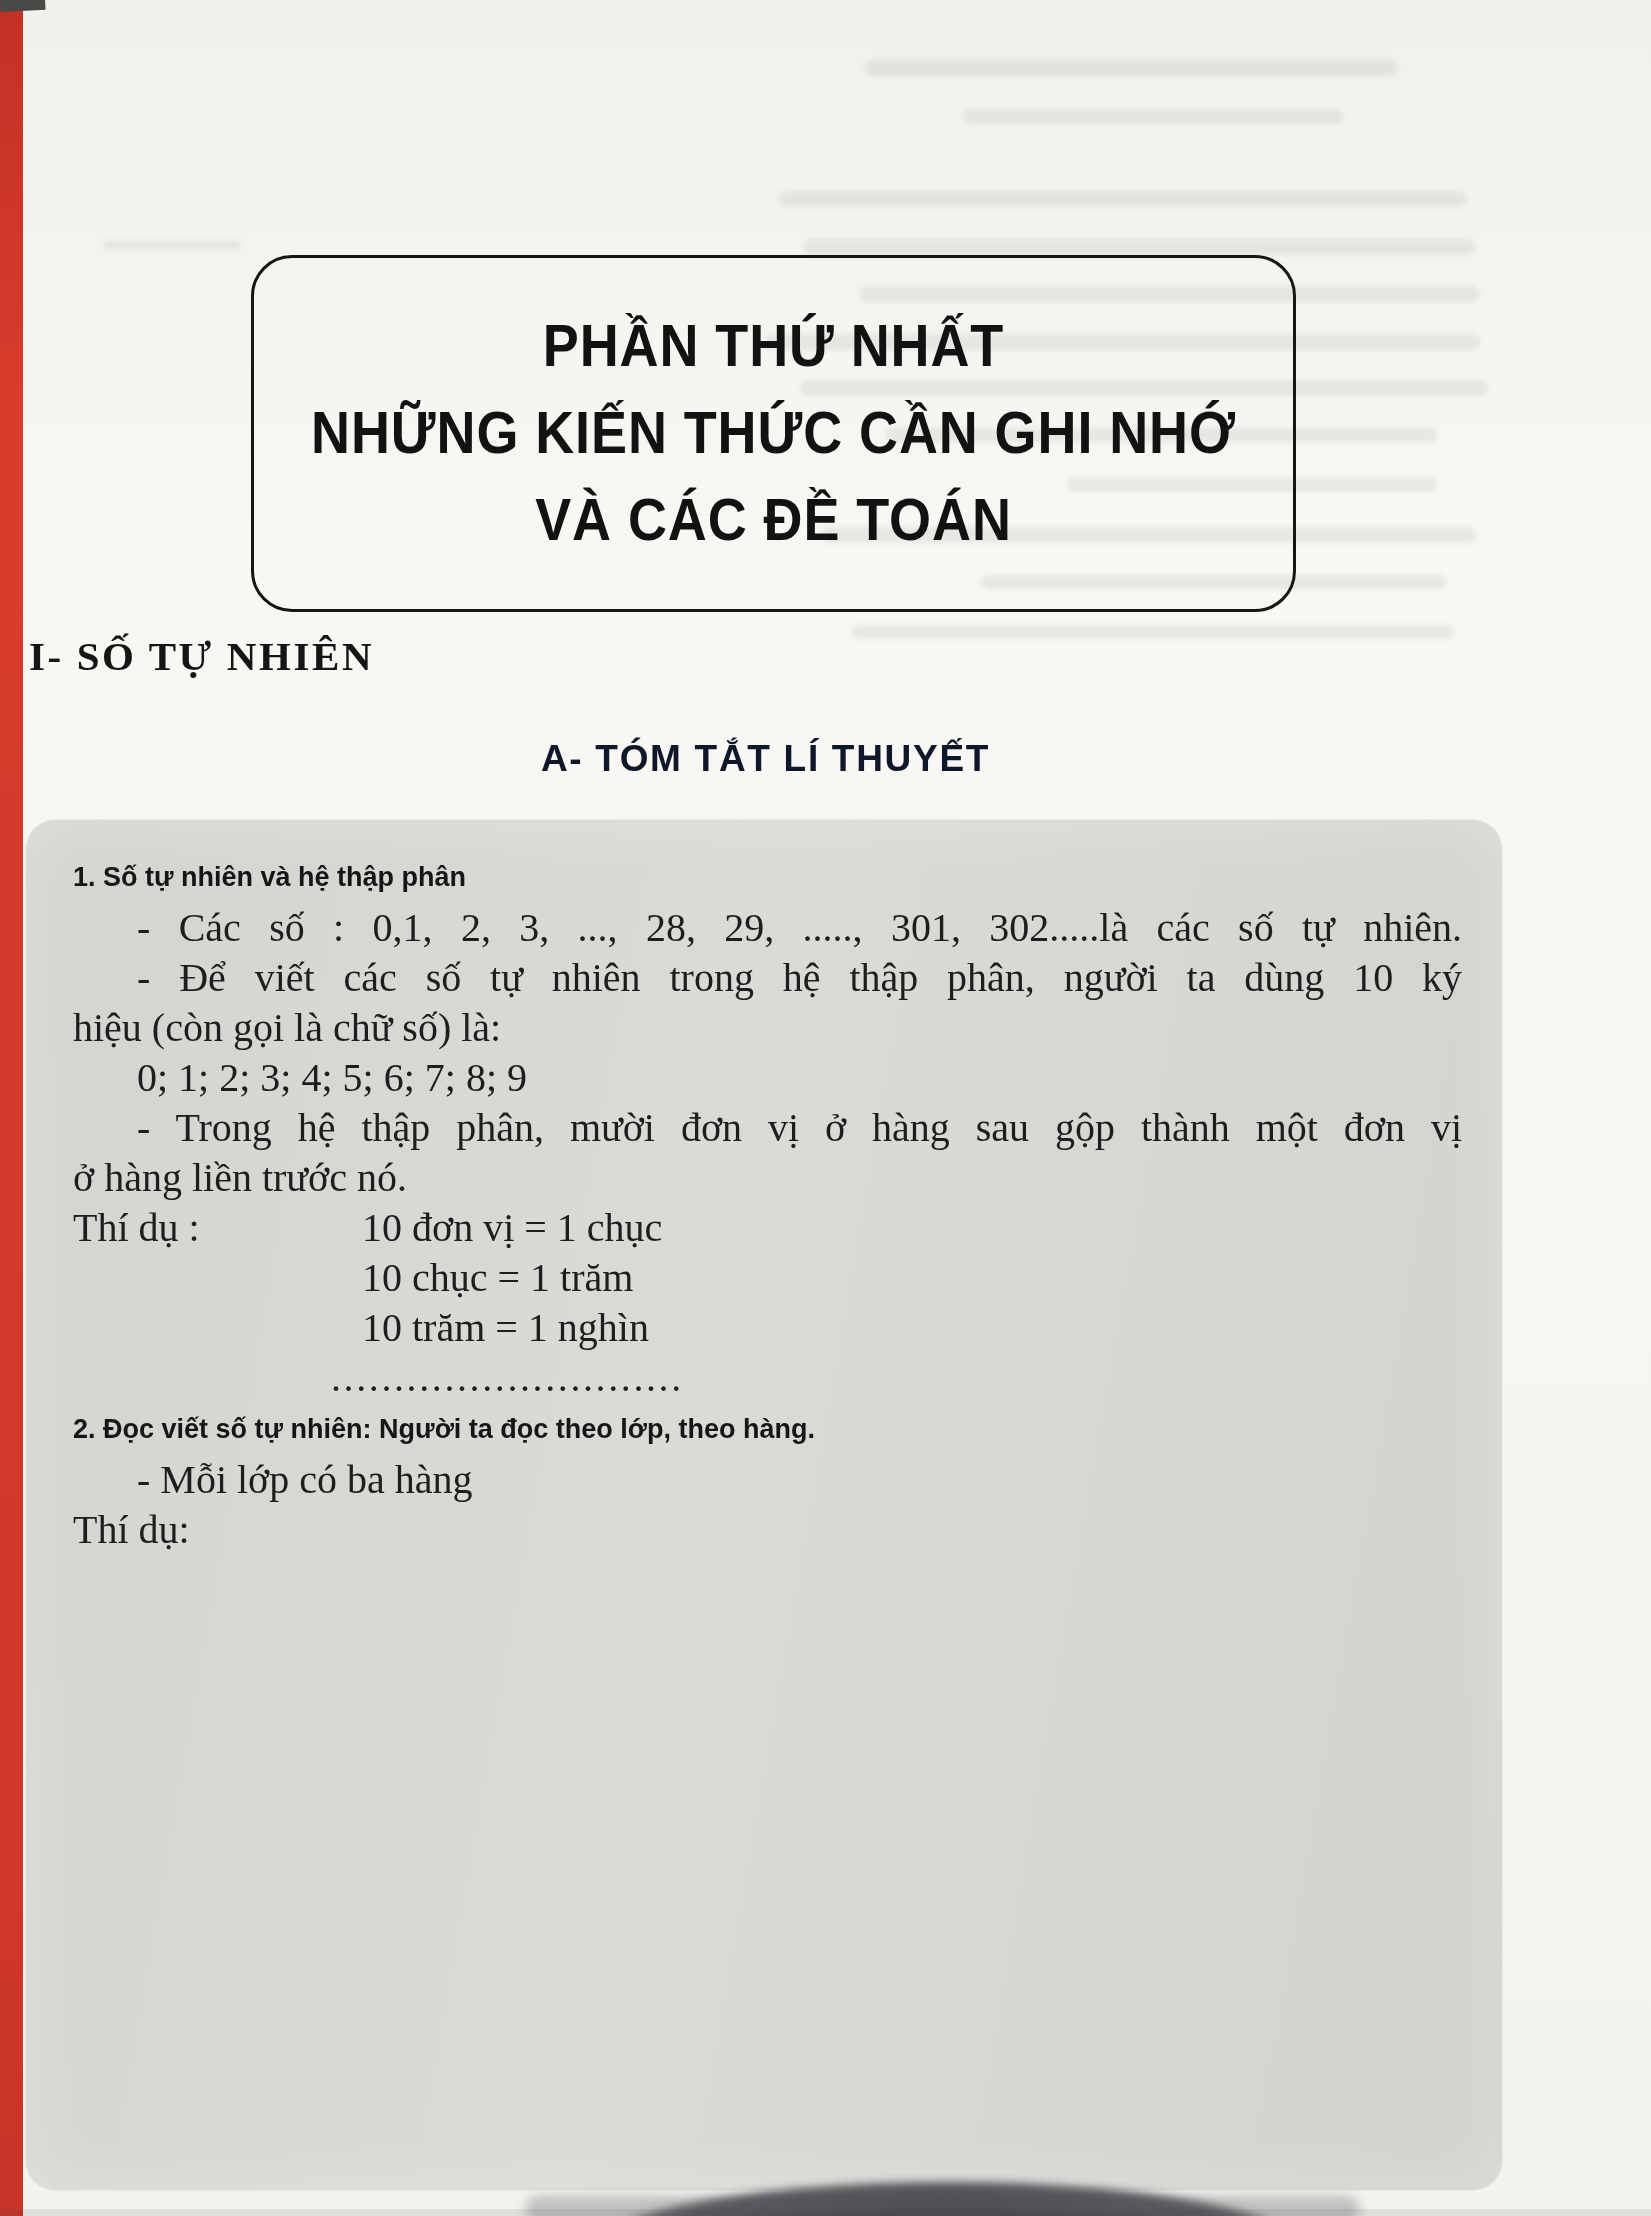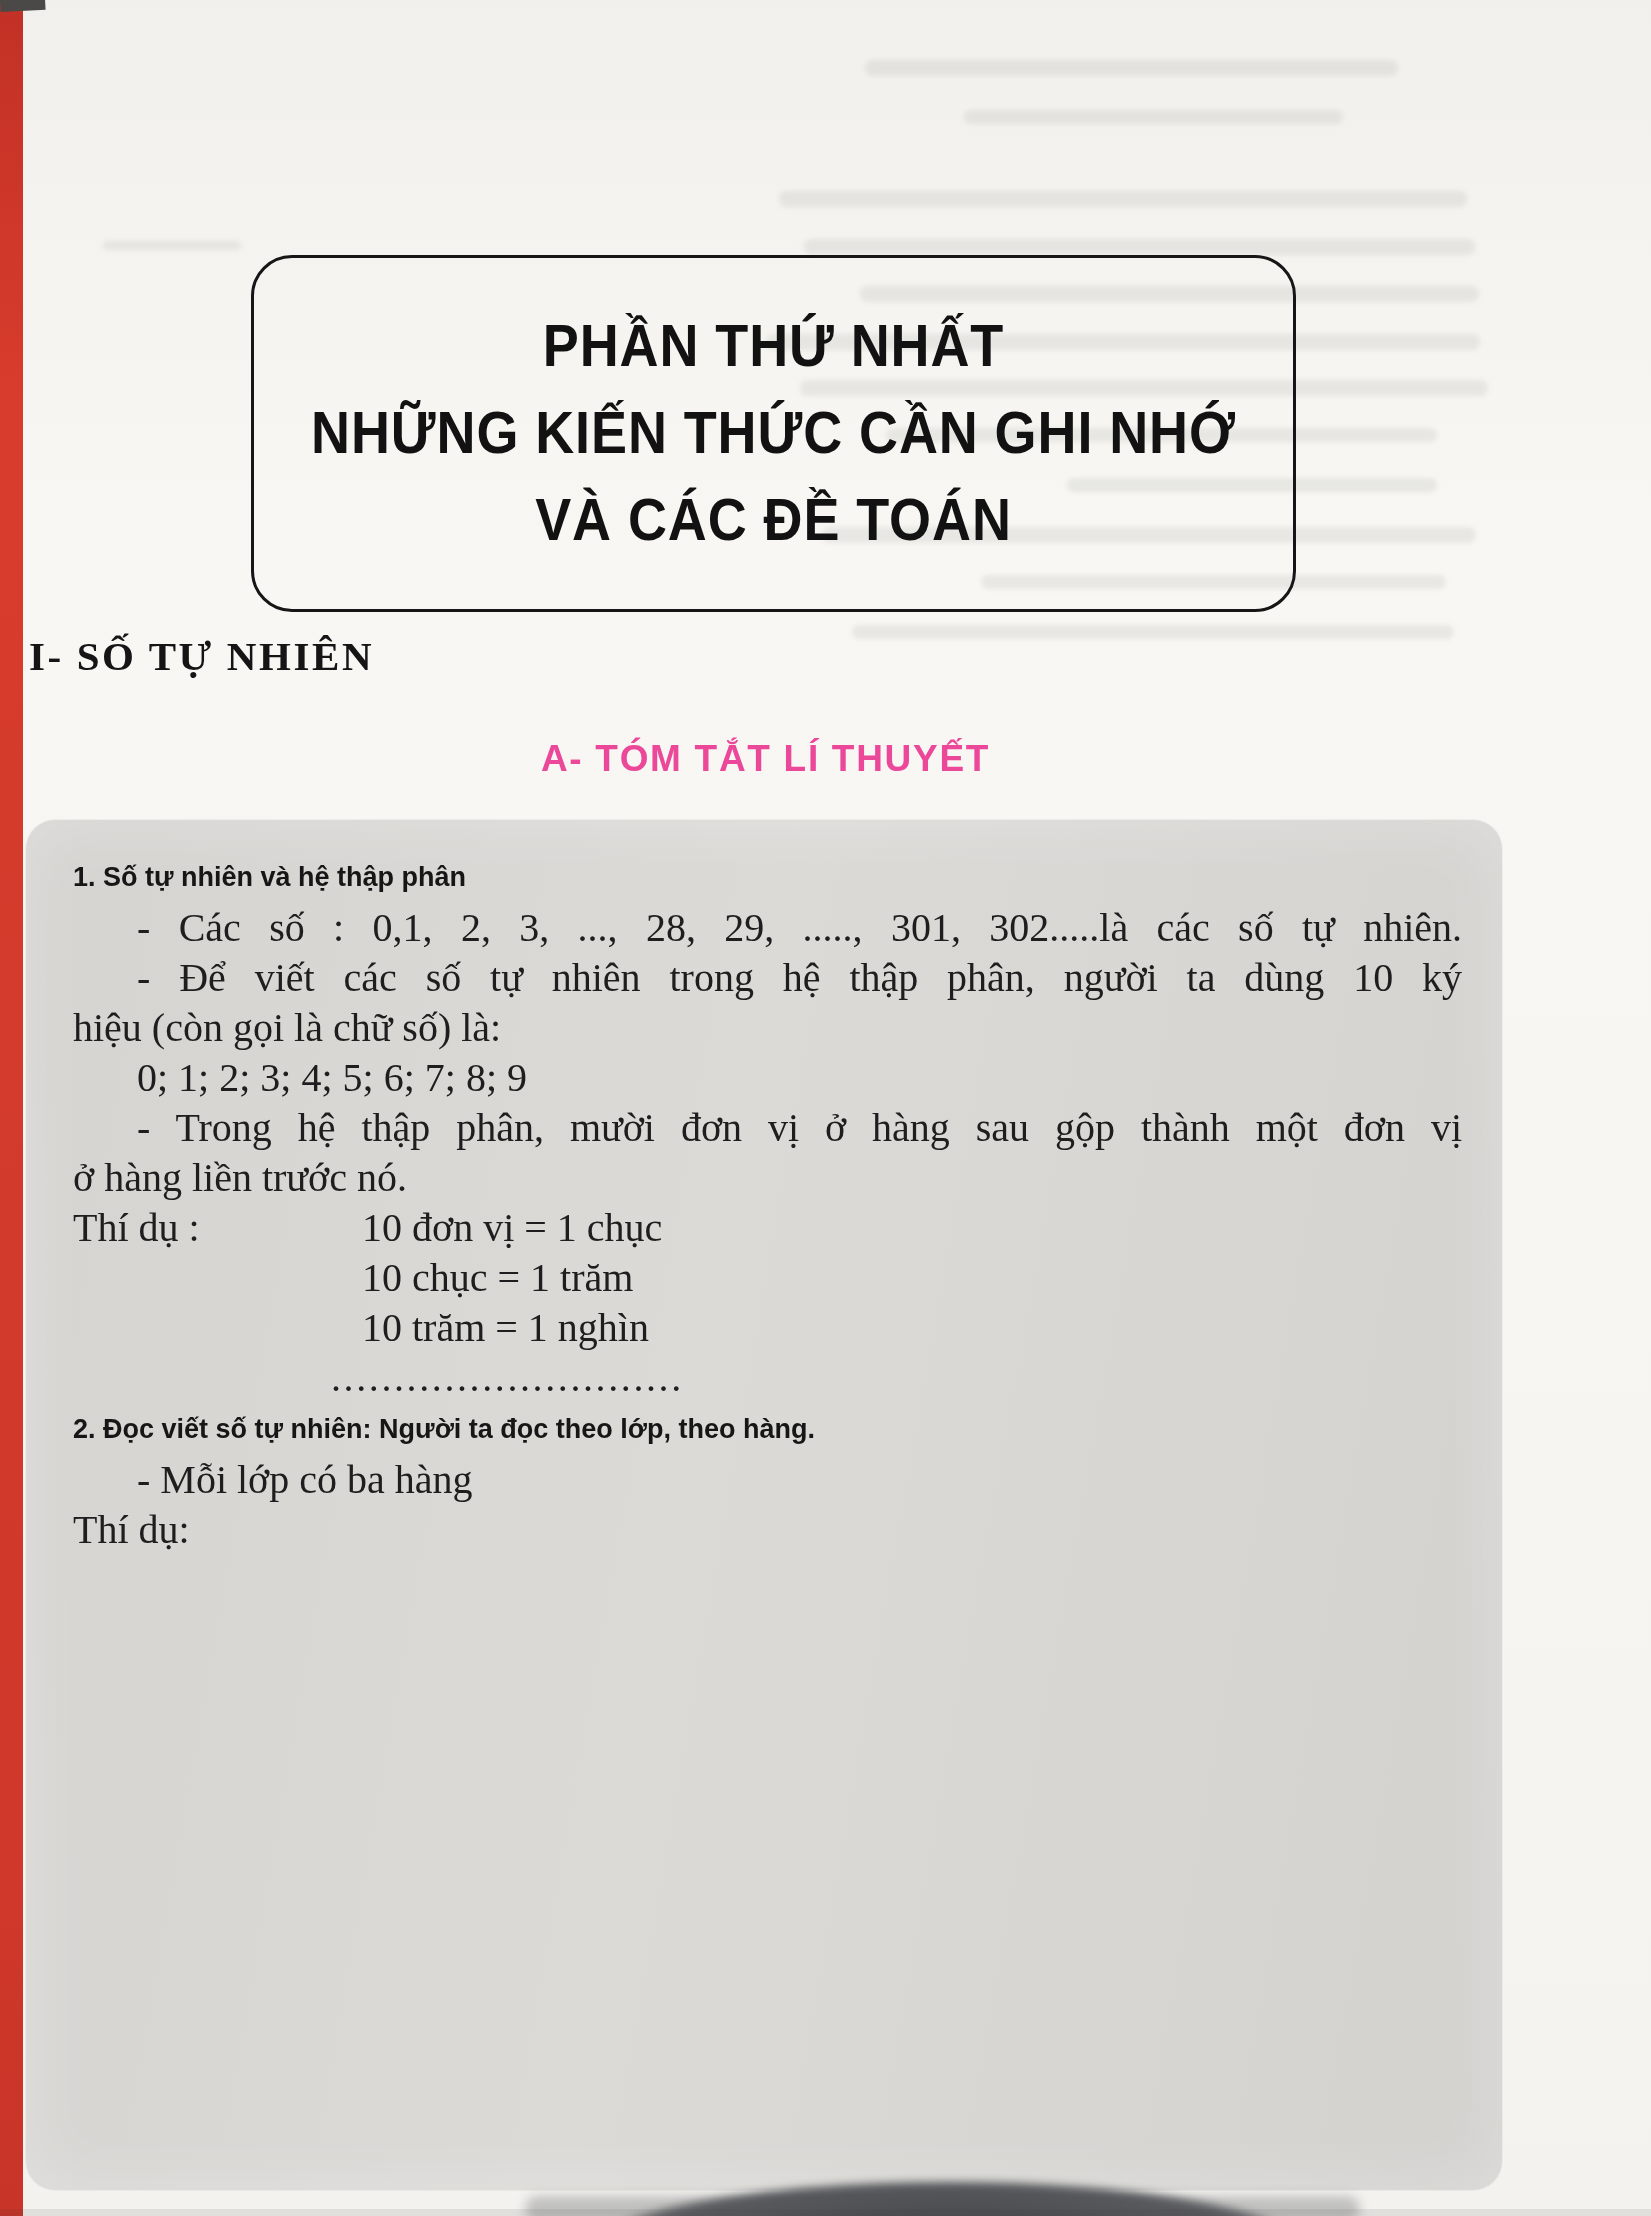--- a/index.html
+++ b/index.html
@@ -29,21 +29,21 @@
     font-family:"Liberation Sans",sans-serif;font-weight:700;font-size:54px;line-height:87px;
     letter-spacing:0.9px;color:#121212;white-space:nowrap;transform:scaleY(1.08);
   }
 
   .h-roman{
     position:absolute;left:0;width:1531px;top:632px;text-align:left;
     font-family:"Liberation Serif",serif;font-weight:700;font-size:41px;letter-spacing:2.6px;color:#151515;margin-left:29px;
   }
   .h-letter{
     position:absolute;left:0;width:1531px;top:738px;text-align:center;
-    font-family:"Liberation Sans",sans-serif;font-weight:700;font-size:37px;letter-spacing:1.7px;color:#ec4899;
+    font-family:"Liberation Sans",sans-serif;font-weight:700;font-size:37px;letter-spacing:1.7px;color:#0f172a;
   }
 
   
   .panel{
     position:absolute;left:26px;top:820px;width:1476px;height:1370px;
     background:linear-gradient(100deg,#d5d4d1 0%,#dbdad7 45%,#d3d2cf 100%);
     border-radius:29px;box-shadow:0 0 0 0.9px rgba(0,0,0,0.04), inset 0 0 69px rgba(255,255,255,0.25);
   }
   .panel-inner{position:absolute;left:47px;right:40px;top:31px;}
 

